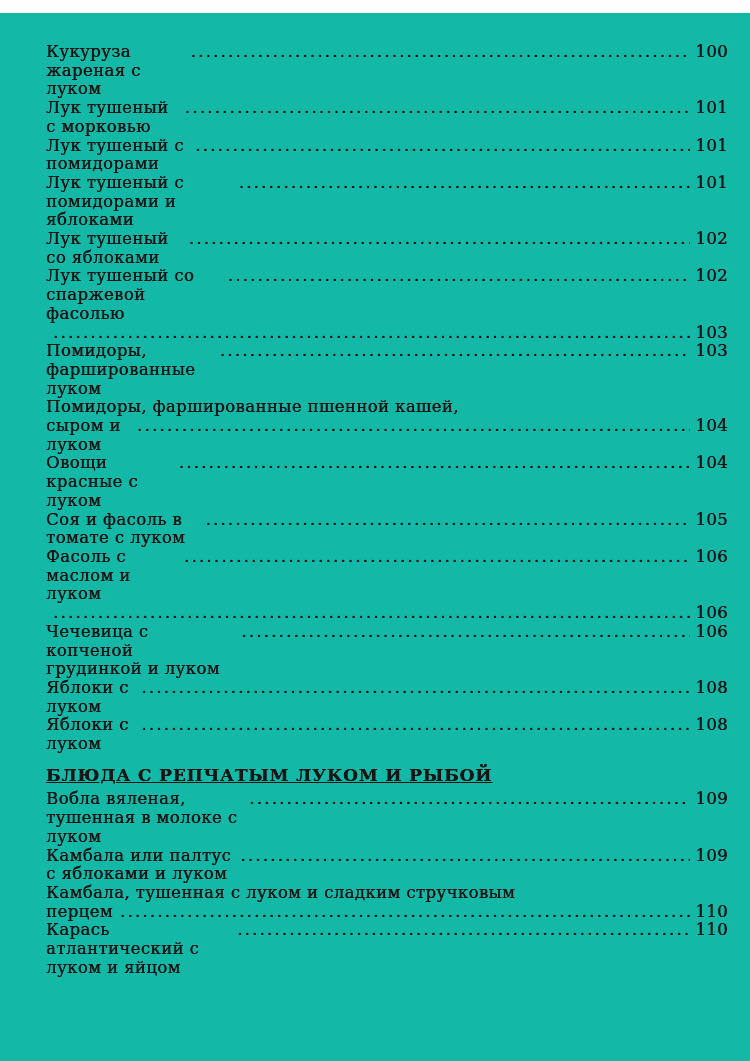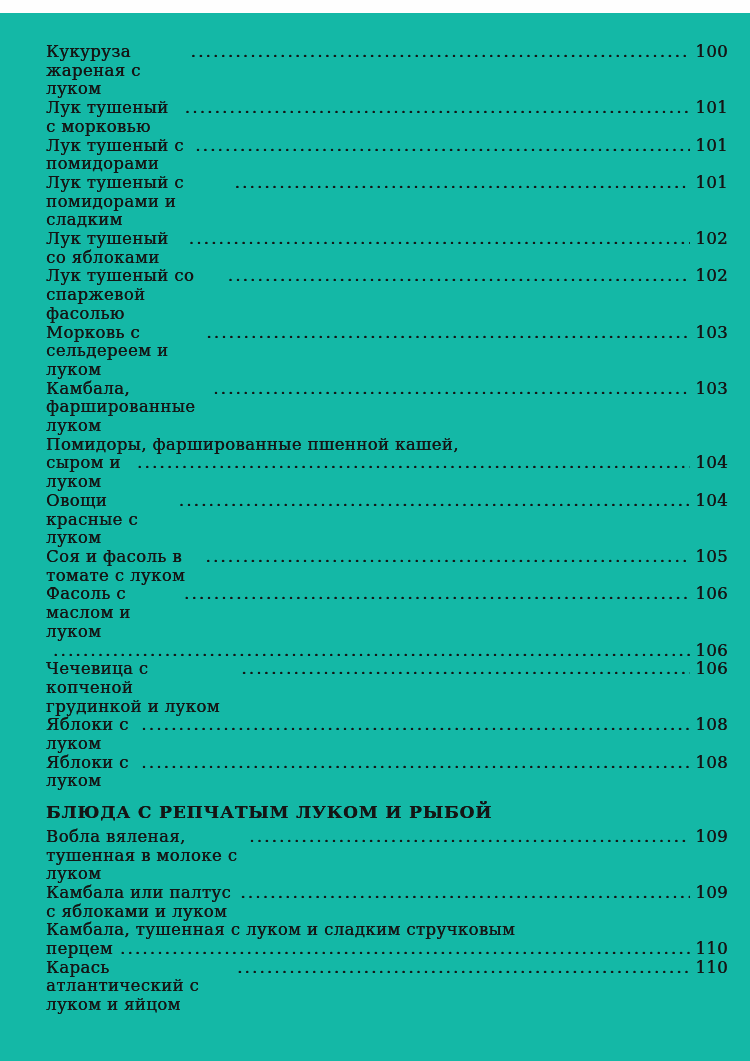--- a/index.html
+++ b/index.html
@@ -17,21 +17,21 @@
   }
   .entry .t{white-space:pre-wrap;flex:0 1 auto;}
   .leader{
     flex:1 1 auto;min-width:0;overflow:hidden;white-space:nowrap;
     letter-spacing:2.2px;margin:0 5px 0 7px;
   }
   .leader::after{content:"........................................................................................................................";}
   .pg{flex:0 0 auto;text-align:right;}
   .heading{
     font-weight:bold;font-size:17px;line-height:18.7px;letter-spacing:.9px;
-    margin:12px 0 6px;text-shadow:.3px 0 0 currentColor;
+    margin:12px 0 6px;text-shadow:.3px 0 0 currentColor;text-decoration:underline;
   }
 </style>
 </head>
 <body>
 
 <div class="page">
   <div id="toc">
       <div class="entry">
         <span class="t">Кукуруза жареная с луком</span>
         <span class="leader"></span>
@@ -41,41 +41,40 @@
         <span class="t">Лук тушеный с морковью</span>
         <span class="leader"></span>
         <span class="pg">101</span>
       </div>
       <div class="entry">
         <span class="t">Лук тушеный с помидорами</span>
         <span class="leader"></span>
         <span class="pg">101</span>
       </div>
       <div class="entry">
-        <span class="t">Лук тушеный с помидорами и сладким</span>
+        <span class="t">Лук тушеный с помидорами и яблоками</span>
         <span class="leader"></span>
         <span class="pg">101</span>
       </div>
       <div class="entry">
         <span class="t">Лук тушеный со яблоками</span>
         <span class="leader"></span>
         <span class="pg">102</span>
       </div>
       <div class="entry">
         <span class="t">Лук тушеный со спаржевой фасолью</span>
         <span class="leader"></span>
         <span class="pg">102</span>
       </div>
       <div class="entry">
-        <span class="t">Морковь с сельдереем и луком</span>
         <span class="leader"></span>
         <span class="pg">103</span>
       </div>
       <div class="entry">
-        <span class="t">Камбала, фаршированные луком</span>
+        <span class="t">Помидоры, фаршированные луком</span>
         <span class="leader"></span>
         <span class="pg">103</span>
       </div>
       <div class="entry">
         <span class="t">Помидоры, фаршированные пшенной кашей,</span>
       </div>
       <div class="entry">
         <span class="t">сыром и луком</span>
         <span class="leader"></span>
         <span class="pg">104</span>

